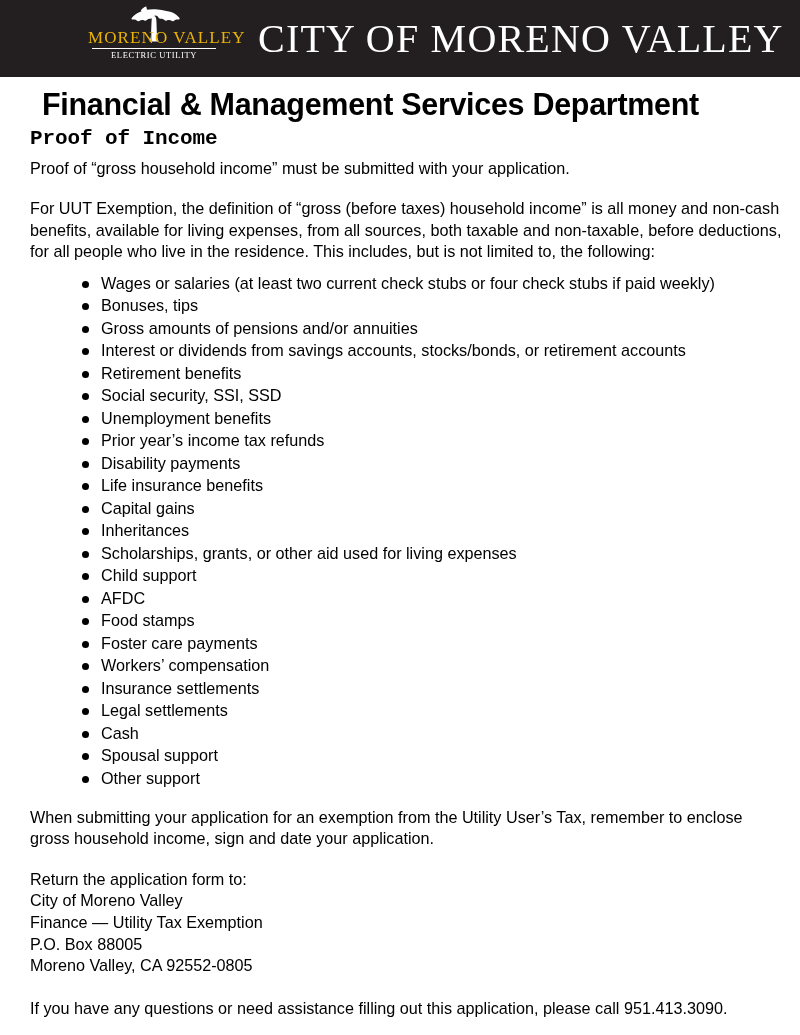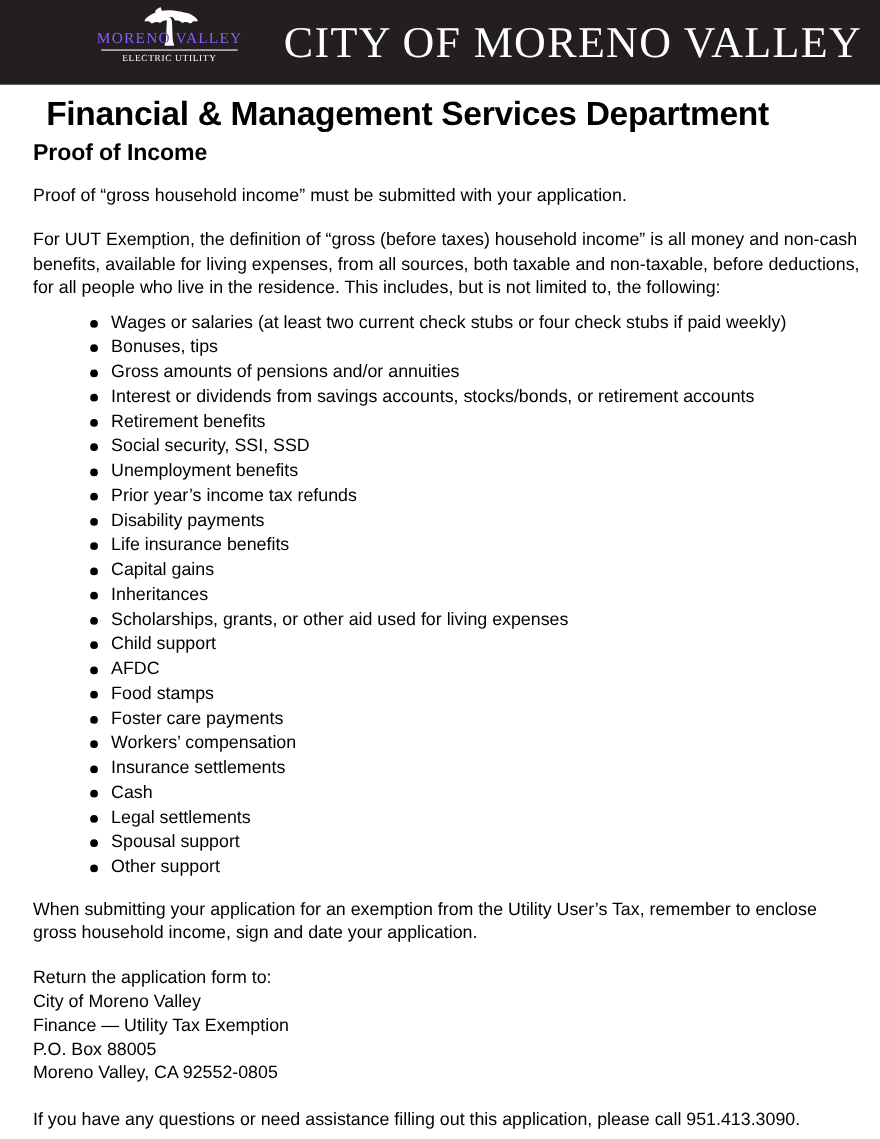--- a/index.html
+++ b/index.html
@@ -49,23 +49,23 @@
     height: 38px;
     margin-bottom: -1px;
   }
   .logo-wordmark {
     position: relative;
     width: 132px;
     text-align: center;
   }
   .logo-words {
     font-family: "Liberation Serif", serif;
-    font-size: 14px;
+    font-size: 17px;
     letter-spacing: 1.1px;
-    color: #8b5cf6;
+    color: #eab308;
     line-height: 1;
     white-space: nowrap;
     display: block;
     margin-top: -12px;
   }
   .logo-rule {
     width: 124px;
     height: 1px;
     background: #ffffff;
     margin: 2px auto 2px auto;
@@ -103,25 +103,25 @@
     font-family: "Liberation Sans", sans-serif;
     font-weight: bold;
     font-size: 30.5px;
     line-height: 1.05;
     margin: 11px 0 0 12px;
     letter-spacing: -0.3px;
     white-space: nowrap;
   }
 
   h2.section {
-    font-family: Liberation Sans, sans-serif;
+    font-family: Liberation Mono, monospace;
     font-weight: bold;
     font-size: 21px;
     line-height: 1.05;
-    margin: 8px 0 18px 0;
+    margin: 8px 0 8px 0;
     letter-spacing: -0.1px;
   }
 
   p.body-text {
     font-size: 16.2px;
     line-height: 1.32;
     margin: 3px 0 0 0;
   }
   p.para-gap {
     margin-top: 19px;
@@ -221,22 +221,22 @@
       <li><span class="bullet"></span><span>Life insurance benefits</span></li>
       <li><span class="bullet"></span><span>Capital gains</span></li>
       <li><span class="bullet"></span><span>Inheritances</span></li>
       <li><span class="bullet"></span><span>Scholarships, grants, or other aid used for living expenses</span></li>
       <li><span class="bullet"></span><span>Child support</span></li>
       <li><span class="bullet"></span><span>AFDC</span></li>
       <li><span class="bullet"></span><span>Food stamps</span></li>
       <li><span class="bullet"></span><span>Foster care payments</span></li>
       <li><span class="bullet"></span><span>Workers’ compensation</span></li>
       <li><span class="bullet"></span><span>Insurance settlements</span></li>
+      <li><span class="bullet"></span><span>Legal settlements</span></li>
       <li><span class="bullet"></span><span>Cash</span></li>
-      <li><span class="bullet"></span><span>Legal settlements</span></li>
       <li><span class="bullet"></span><span>Spousal support</span></li>
       <li><span class="bullet"></span><span>Other support</span></li>
     </ul>
 
     <div class="closing-block">
       <p>When submitting your application for an exemption from the Utility User’s Tax, remember to enclose gross household income, sign and date your application.</p>
     </div>
 
     <div class="addr-block">
       <div class="addr-line">Return the application form to:</div>

